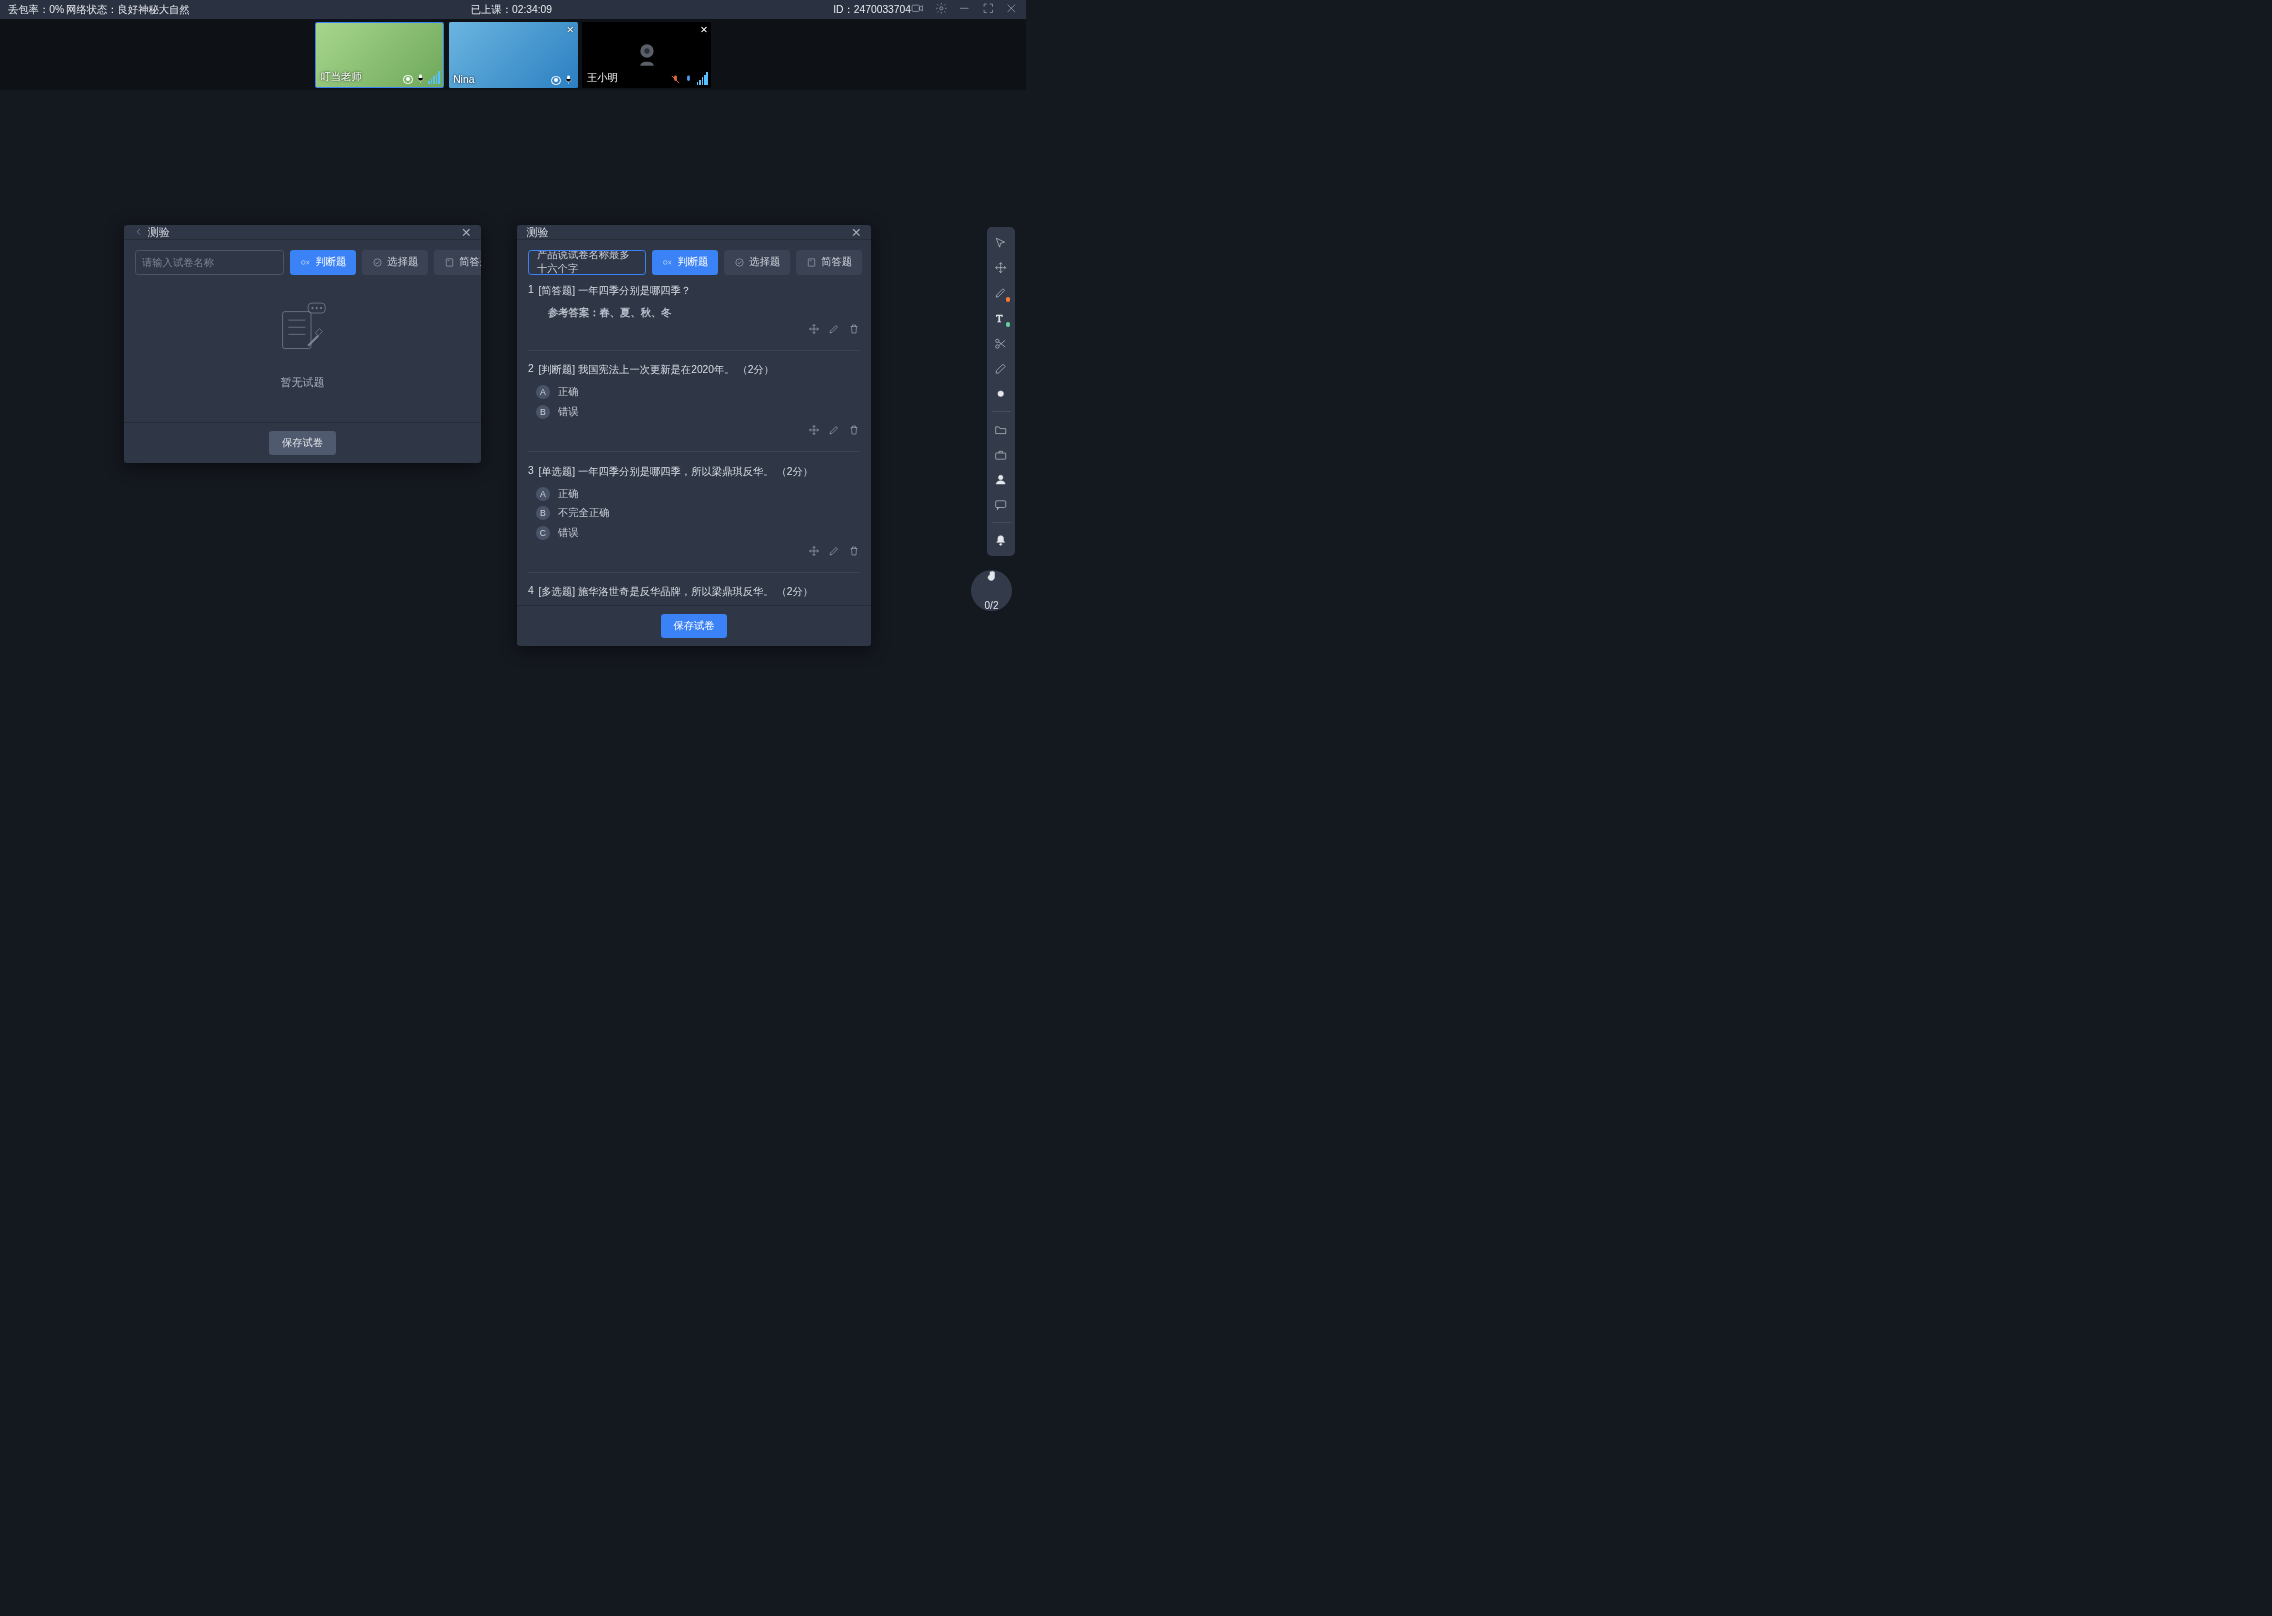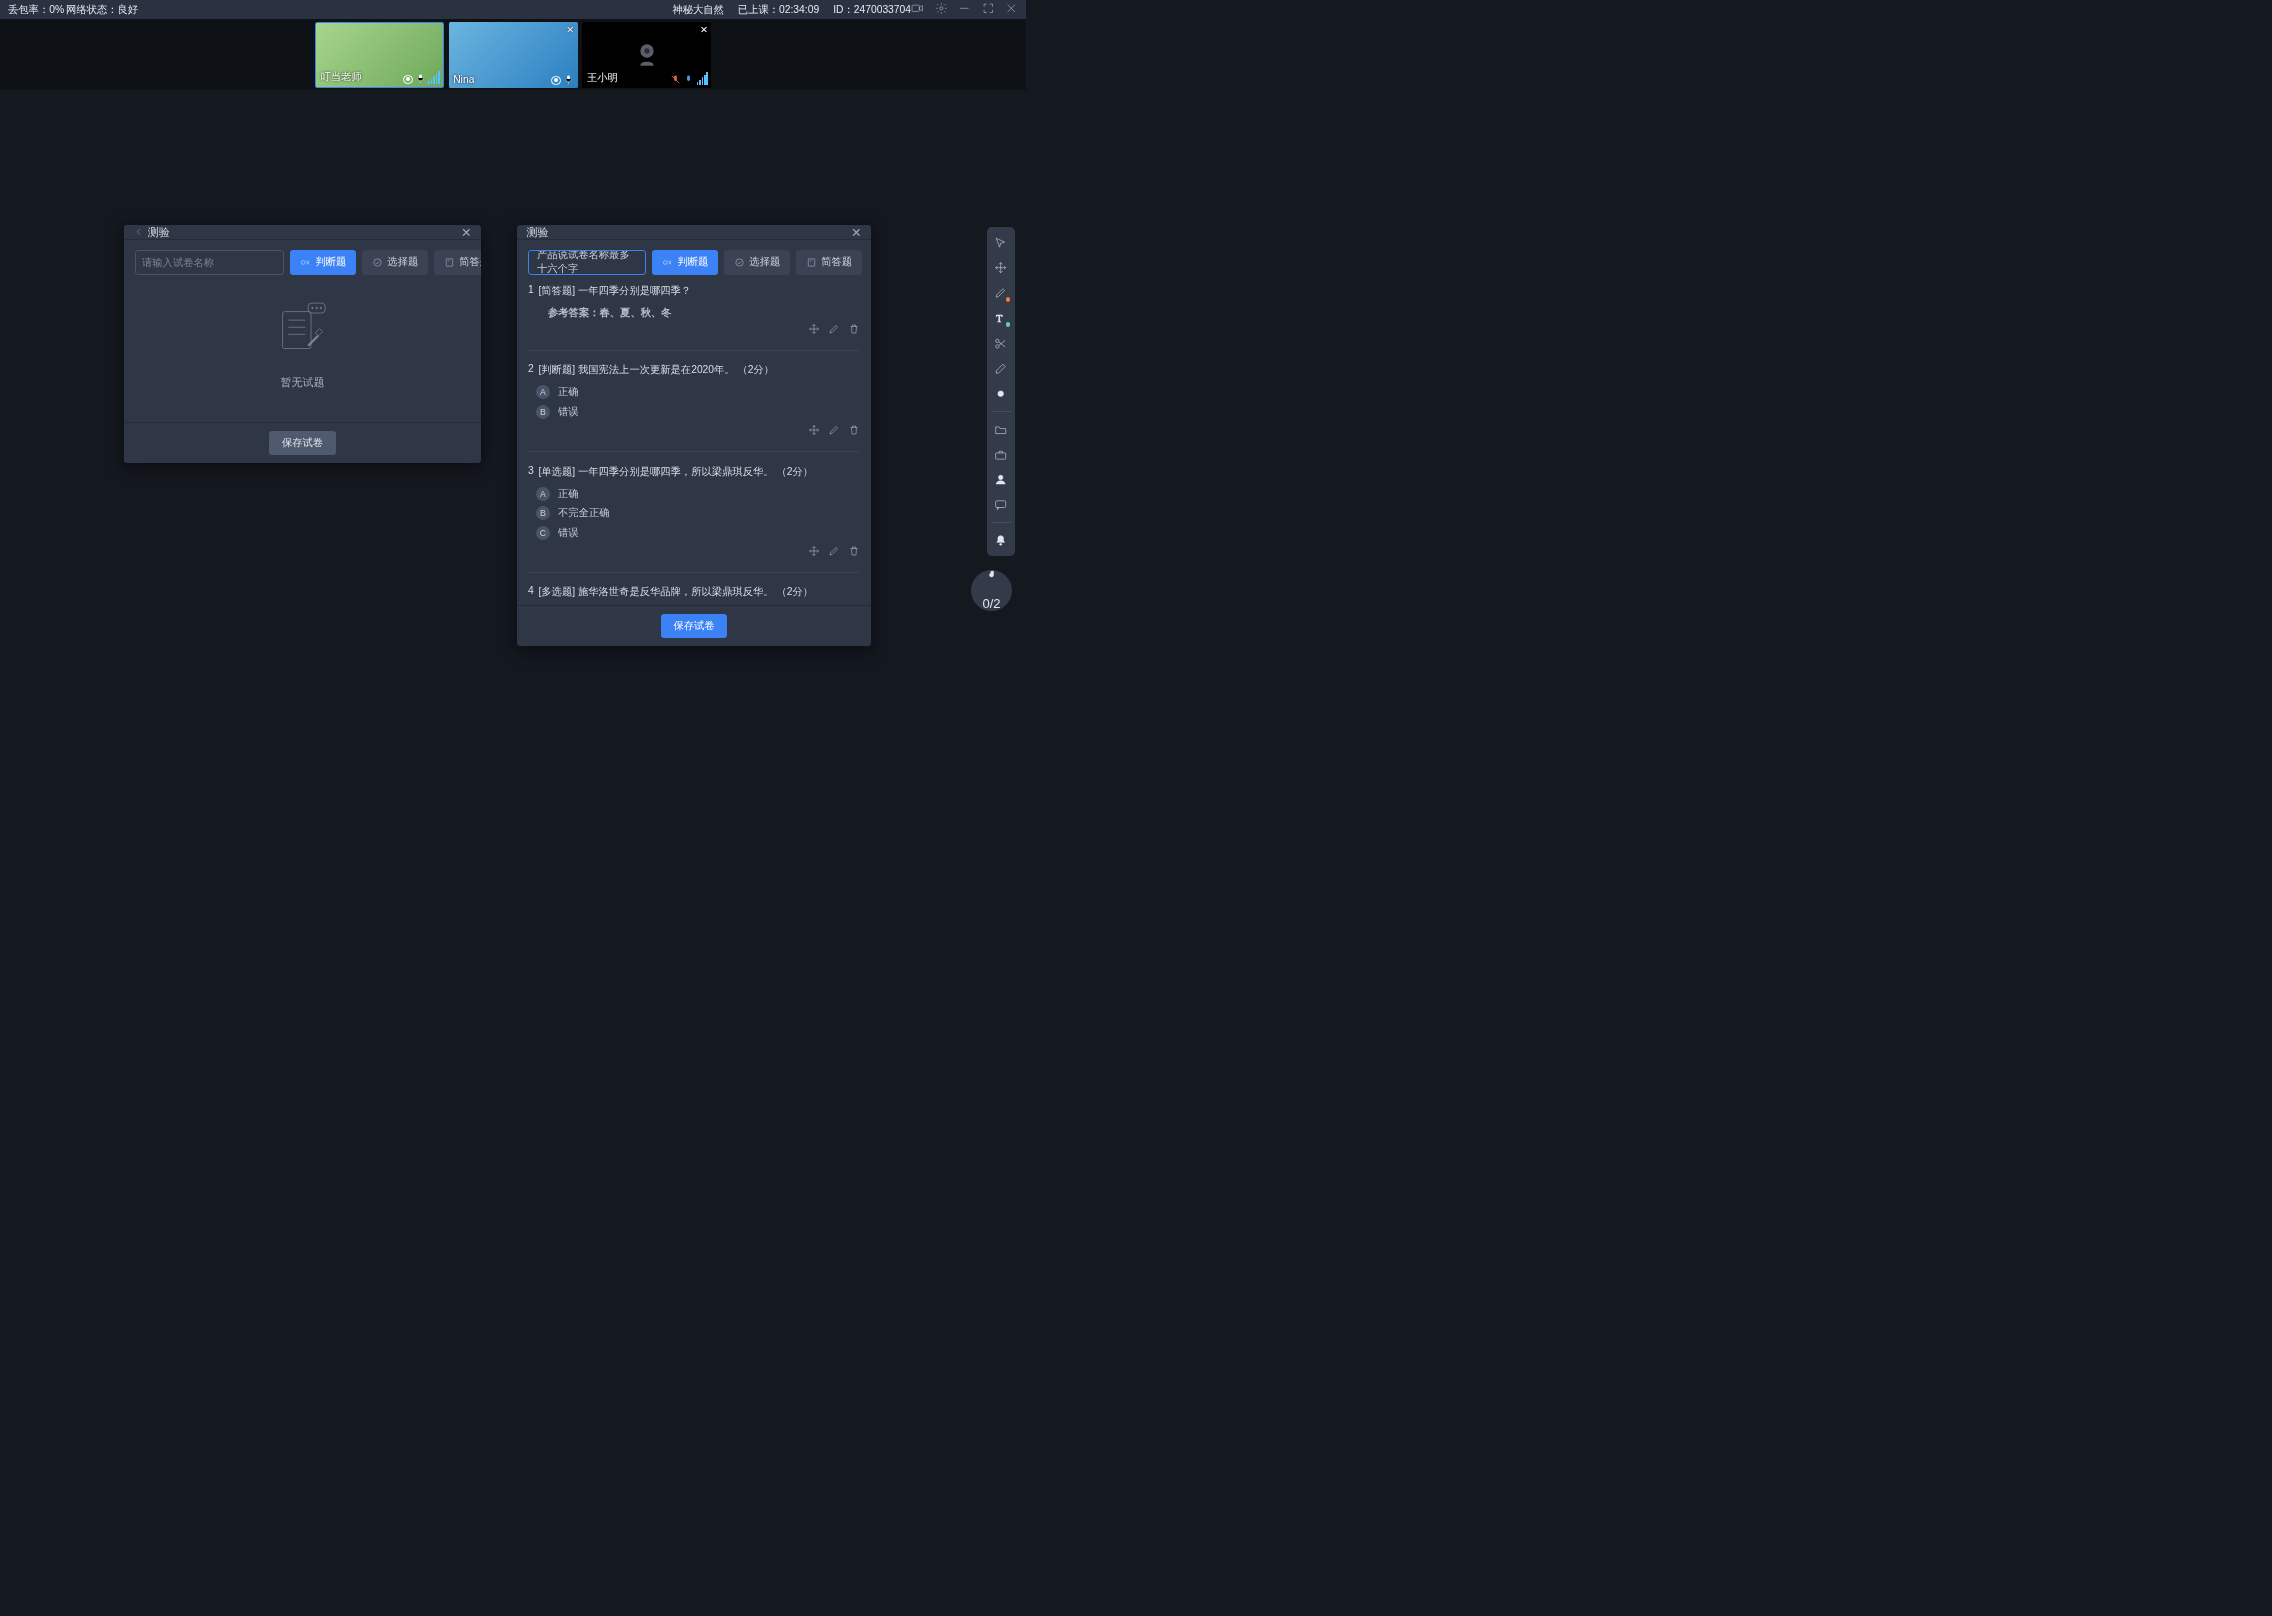--- a/index.html
+++ b/index.html
@@ -18,21 +18,21 @@
 .topbar {
   height: 19px;
   background: #2a3140;
   display: flex;
   align-items: center;
   padding: 0 8px;
   font-size: 10.3px;
   color: #e8eaef;
 }
 .topbar .left  { display: flex; gap: 2px; }
-.topbar .center{ flex: 1; display: flex; justify-content: flex-end; gap: 14px; }
+.topbar .center{ flex: 1; display: flex; justify-content: space-between; gap: 14px; }
 .topbar .right { display: flex; gap: 11px; align-items: center; }
 .topbar .right svg { width: 12.6px; height: 12.6px; stroke: #cfd3da; fill: none; }
 
 
 .video-strip {
   height: 71px;
   background: #0e1116;
   display: flex;
   justify-content: center;
   gap: 4.7px;
@@ -200,21 +200,21 @@
   right:14px;
   bottom:118px;
   width:41px; height:41px;
   border-radius:50%;
   background:#333a49;
   display:flex; flex-direction:column; align-items:center; justify-content:center;
   color:#e3e6ec;
   cursor:pointer;
 }
 .hand-circle svg{ width:16px; height:16px; stroke:#e3e6ec; fill:#e3e6ec;}
-.hand-circle span{ font-size:13px; margin-top:18px;}
+.hand-circle span{ font-size:10px; margin-top:18px;}
 </style>
 </head>
 <body>
 
 <div class="topbar">
   <div class="left">
     <span>
       <span>丢包率：</span><span>0%</span>
     </span>
     <span>

